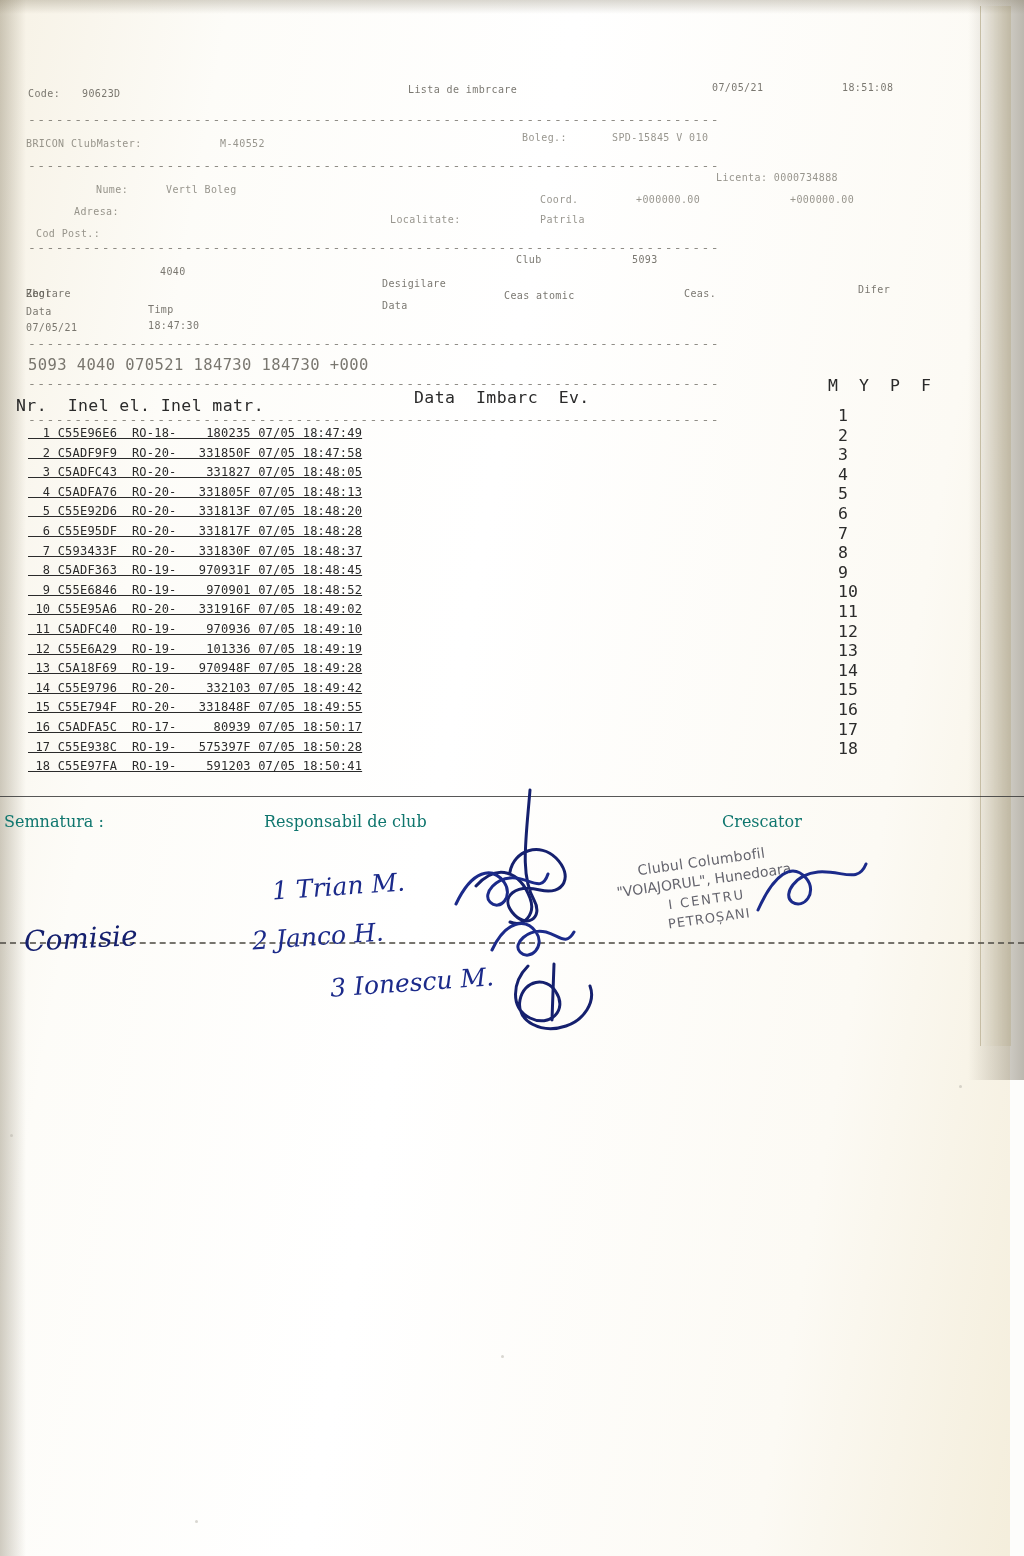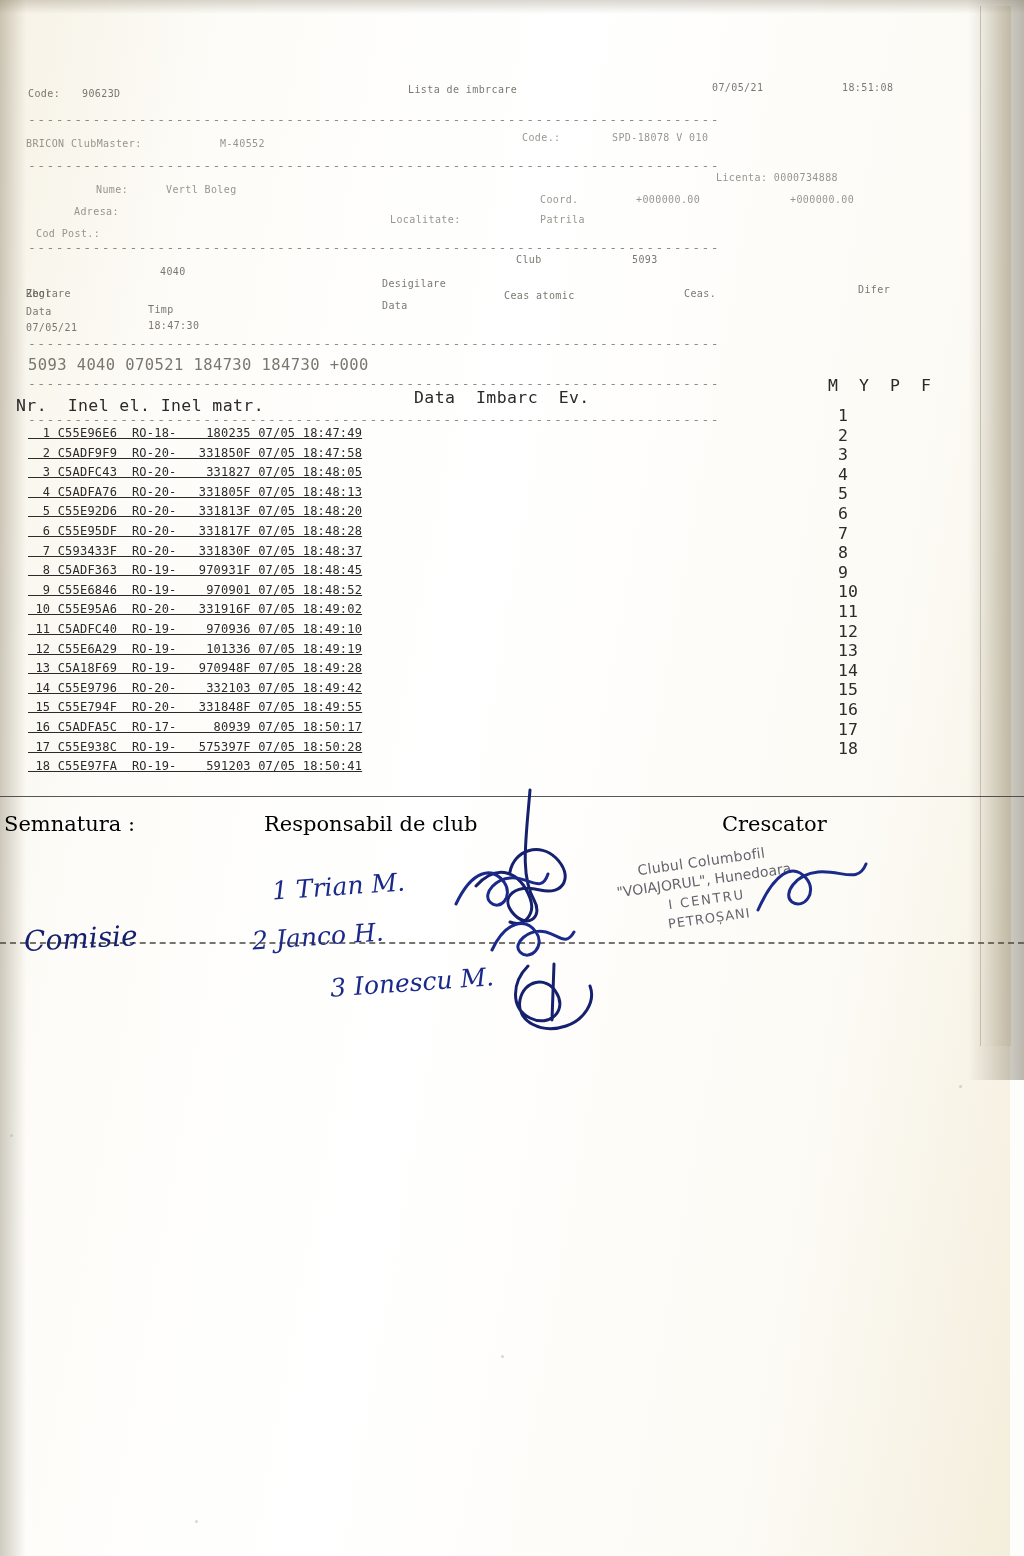--- a/index.html
+++ b/index.html
@@ -112,22 +112,22 @@
     color: #2b2b2b;
     white-space: pre;
     text-align: left;
     font-family: "DejaVu Sans Mono", monospace;
   }
 
   
   .sig-label {
     position: absolute;
     font-family: "DejaVu Serif", serif;
-    font-size: 21px;
-    color: #000000;
+    font-size: 16px;
+    color: #0f766e;
   }
   .hand {
     position: absolute;
     font-family: "DejaVu Serif", serif;
     font-style: italic;
     color: #1b2a8a;
     font-size: 25px;
     transform: rotate(-4deg);
   }
   .hand2 {
@@ -188,22 +188,22 @@
   <div class="print hdr faded" style="left:28px; top:88px;">Code:</div>
   <div class="print hdr faded" style="left:82px; top:88px;">90623D</div>
   <div class="print hdr faded" style="left:408px; top:84px;">Lista de imbrcare</div>
   <div class="print hdr faded" style="left:712px; top:82px;">07/05/21</div>
   <div class="print hdr faded" style="left:842px; top:82px;">18:51:08</div>
 
   <div class="dashline" style="left:28px; top:112px;">---------------------------------------------------------------------------</div>
 
   <div class="print hdr veryfaded" style="left:26px; top:138px;">BRICON ClubMaster:</div>
   <div class="print hdr veryfaded" style="left:220px; top:138px;">M-40552</div>
-  <div class="print hdr veryfaded" style="left:522px; top:132px;">Code.:</div>
-  <div class="print hdr veryfaded" style="left:612px; top:132px;">SPD-18078 V 010</div>
+  <div class="print hdr veryfaded" style="left:522px; top:132px;">Boleg.:</div>
+  <div class="print hdr veryfaded" style="left:612px; top:132px;">SPD-15845 V 010</div>
 
   <div class="dashline" style="left:28px; top:158px;">---------------------------------------------------------------------------</div>
 
   <div class="print hdr veryfaded" style="left:716px; top:172px;">Licenta: 0000734888</div>
   <div class="print hdr veryfaded" style="left:96px; top:184px;">Nume:</div>
   <div class="print hdr veryfaded" style="left:166px; top:184px;">Vertl Boleg</div>
   <div class="print hdr veryfaded" style="left:540px; top:194px;">Coord.</div>
   <div class="print hdr veryfaded" style="left:636px; top:194px;">+000000.00</div>
   <div class="print hdr veryfaded" style="left:790px; top:194px;">+000000.00</div>
 

